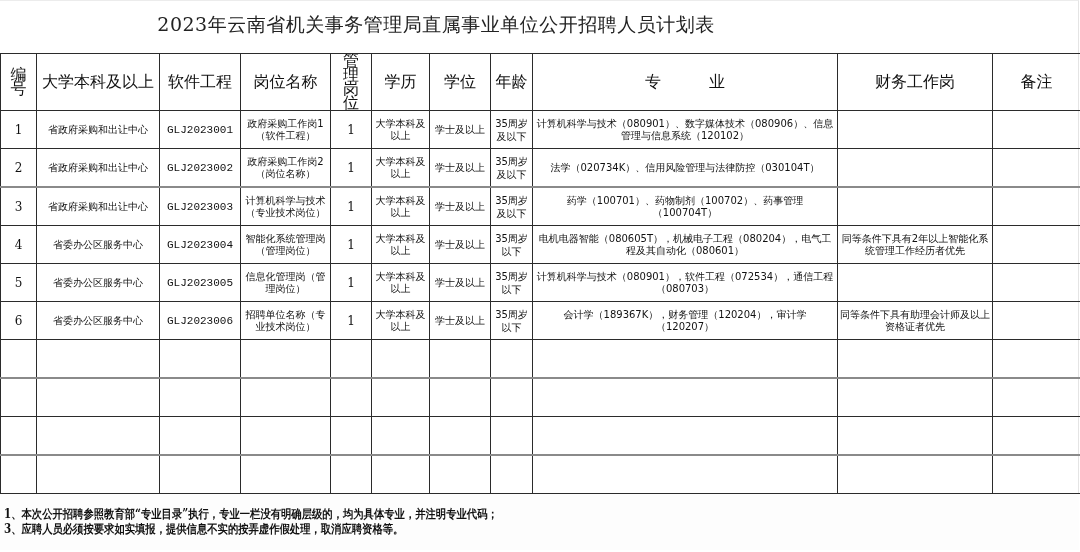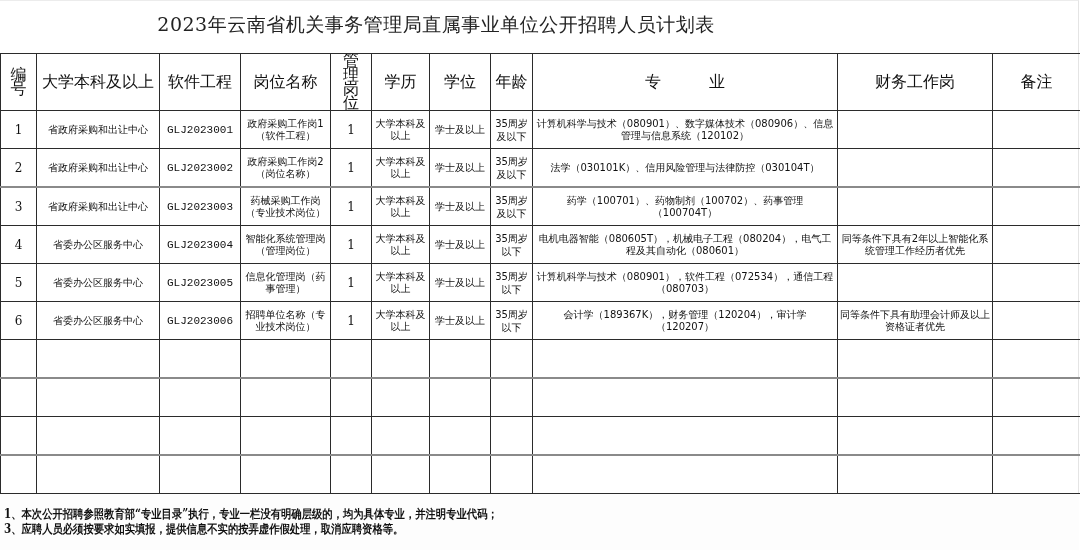--- a/index.html
+++ b/index.html
@@ -108,29 +108,29 @@
       </tr>
       <tr class="data gline">
         <td class="num">2</td>
         <td>省政府采购和出让中心</td>
         <td class="code">GLJ2023002</td>
         <td>政府采购工作岗2（岗位名称）</td>
         <td class="num">1</td>
         <td>大学本科及以上</td>
         <td>学士及以上</td>
         <td class="age">35周岁及以下</td>
-        <td class="left">法学（030101K）、信用风险管理与法律防控（030104T）</td>
+        <td class="left">法学（020734K）、信用风险管理与法律防控（030104T）</td>
         <td class="left"></td>
         <td></td>
       </tr>
       <tr class="data">
         <td class="num">3</td>
         <td>省政府采购和出让中心</td>
         <td class="code">GLJ2023003</td>
-        <td>药械采购工作岗（专业技术岗位）</td>
+        <td>计算机科学与技术（专业技术岗位）</td>
         <td class="num">1</td>
         <td>大学本科及以上</td>
         <td>学士及以上</td>
         <td class="age">35周岁及以下</td>
         <td class="left">药学（100701）、药物制剂（100702）、药事管理（100704T）</td>
         <td class="left"></td>
         <td></td>
       </tr>
       <tr class="data">
         <td class="num">4</td>
@@ -142,21 +142,21 @@
         <td>学士及以上</td>
         <td class="age">35周岁以下</td>
         <td class="left">电机电器智能（080605T），机械电子工程（080204），电气工程及其自动化（080601）</td>
         <td class="left">同等条件下具有2年以上智能化系统管理工作经历者优先</td>
         <td></td>
       </tr>
       <tr class="data">
         <td class="num">5</td>
         <td>省委办公区服务中心</td>
         <td class="code">GLJ2023005</td>
-        <td>信息化管理岗（药事管理）</td>
+        <td>信息化管理岗（管理岗位）</td>
         <td class="num">1</td>
         <td>大学本科及以上</td>
         <td>学士及以上</td>
         <td class="age">35周岁以下</td>
         <td class="left">计算机科学与技术（080901），软件工程（072534），通信工程（080703）</td>
         <td class="left"></td>
         <td></td>
       </tr>
       <tr class="data">
         <td class="num">6</td>

